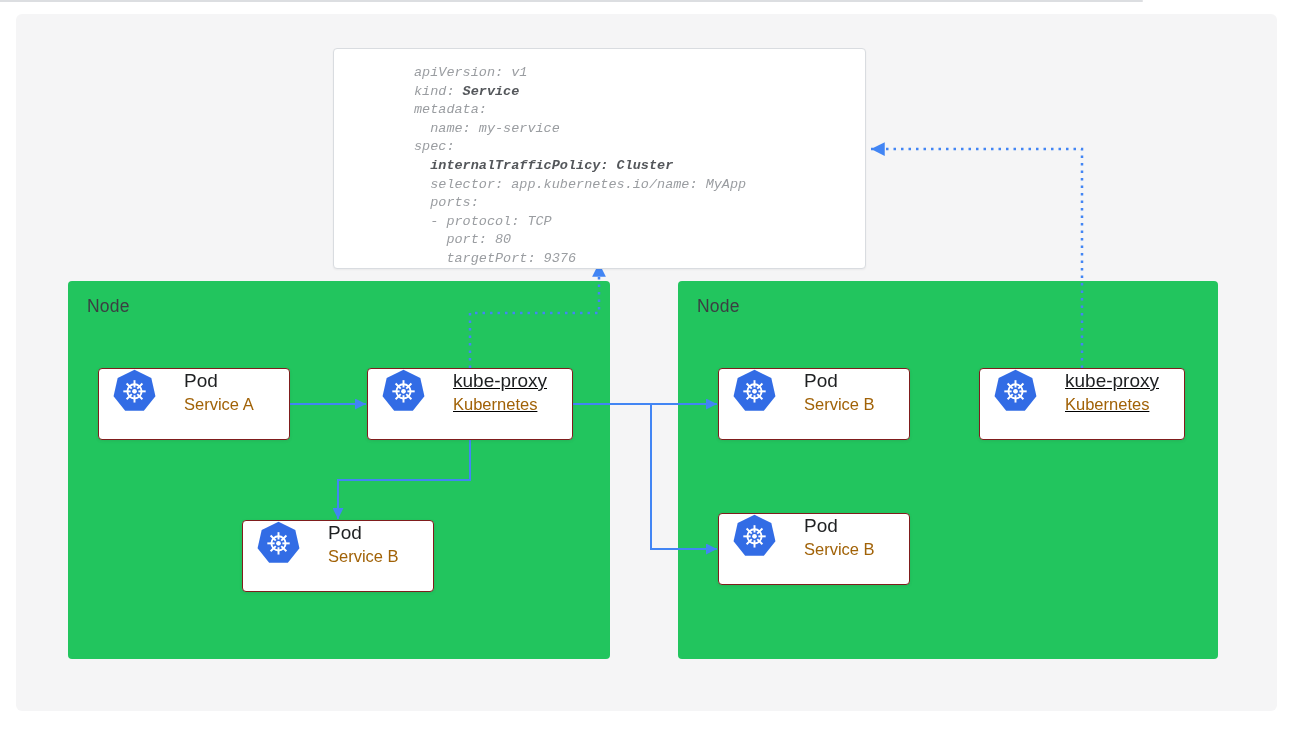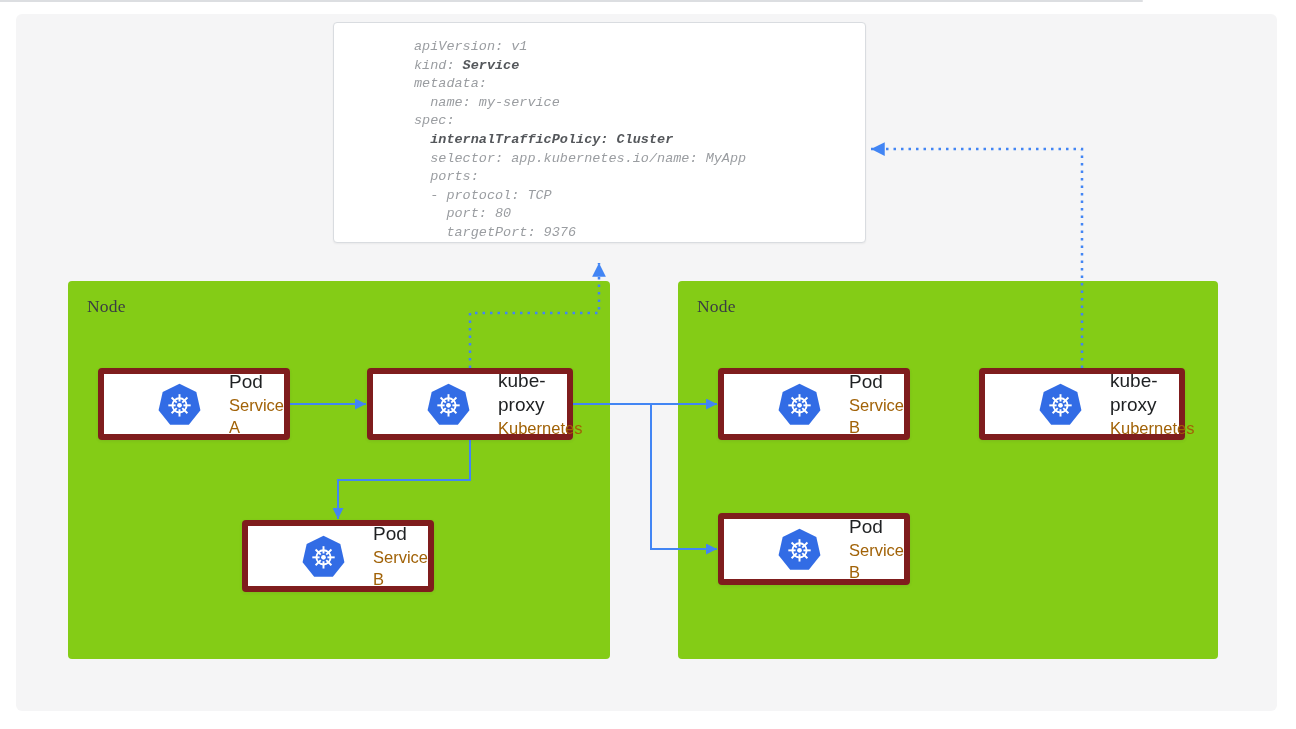--- a/index.html
+++ b/index.html
@@ -24,41 +24,40 @@
   }
   .panel {
     position: absolute;
     left: 16px; top: 14px;
     width: 1261px; height: 697px;
     background: #f5f5f6;
     border-radius: 6px;
   }
   .node {
     position: absolute;
-    background: #84cc16;
+    background: #22c55e;
     border-radius: 4px;
-    font-family: Liberation Serif, serif;
   }
   .node-left  { left: 68px;  top: 281px; width: 542px; height: 378px; }
   .node-right { left: 678px; top: 281px; width: 540px; height: 378px; }
   .node-label {
     position: absolute;
     left: 19px; top: 15px;
     font-size: 17.5px;
     color: #3b3e42;
     letter-spacing: 0.2px;
   }
   .arrows {
     position: absolute;
     left: 0; top: 0;
     pointer-events: none;
   }
   .code-box {
     position: absolute;
-    left: 333px; top: 22px;
+    left: 333px; top: 48px;
     width: 533px; height: 221px;
     background: #ffffff;
     border: 1px solid #d9dce0;
     border-radius: 4px;
     box-shadow: 0 1px 2px rgba(0,0,0,0.05);
     box-sizing: border-box;
   }
   .code {
     margin: 0;
     padding: 15px 0 0 80px;
@@ -71,30 +70,29 @@
   .code-line { white-space: pre; }
   .code-line b {
     color: #54575b;
     font-weight: bold;
     font-style: italic;
   }
   .card {
     position: absolute;
     height: 72px;
     background: #ffffff;
-    border: 6px solid #7f1d1d;
+    border: 1px solid #7f1d1d;
     border-radius: 4px;
     box-shadow: 0 1px 3px rgba(60,64,67,0.12);
     box-sizing: border-box;
     display: flex;
-    align-items: center;
-    padding-left: 40px;
+    align-items: flex-start;
   }
   .card-pod { width: 192px; }
-  .card-proxy { width: 206px; }
+  .card-proxy { width: 206px; text-decoration: underline; }
   .k8s-icon {
     display: block;
     margin-left: 14px;
     width: 43px; height: 43px;
     flex: 0 0 auto;
   }
   .card-text { margin-left: 28px; }
   .card-title {
     font-size: 19px;
     color: #1e2022;

